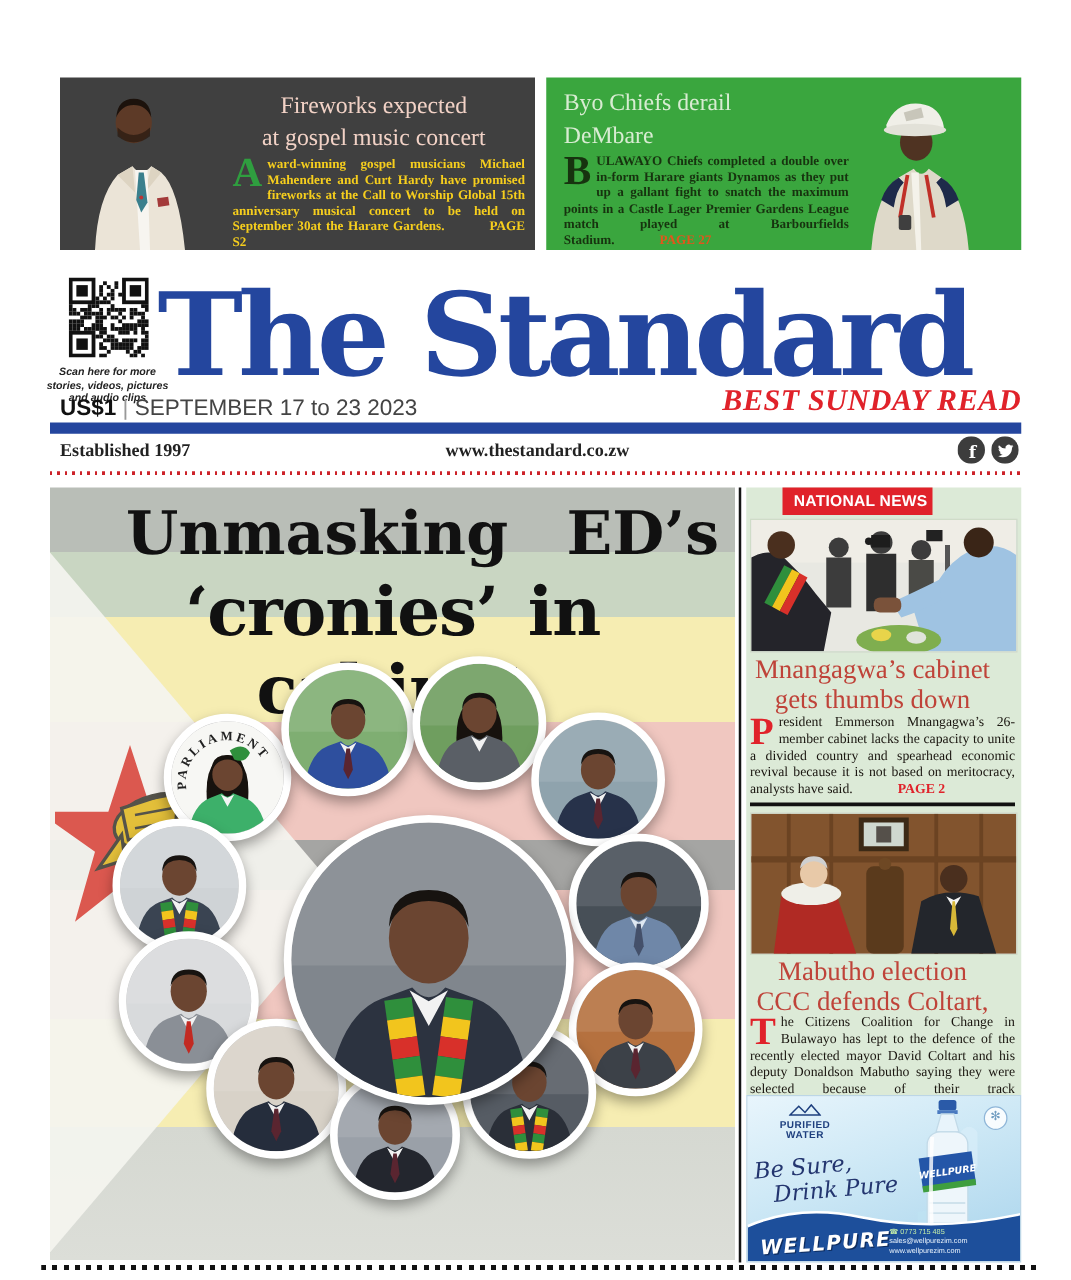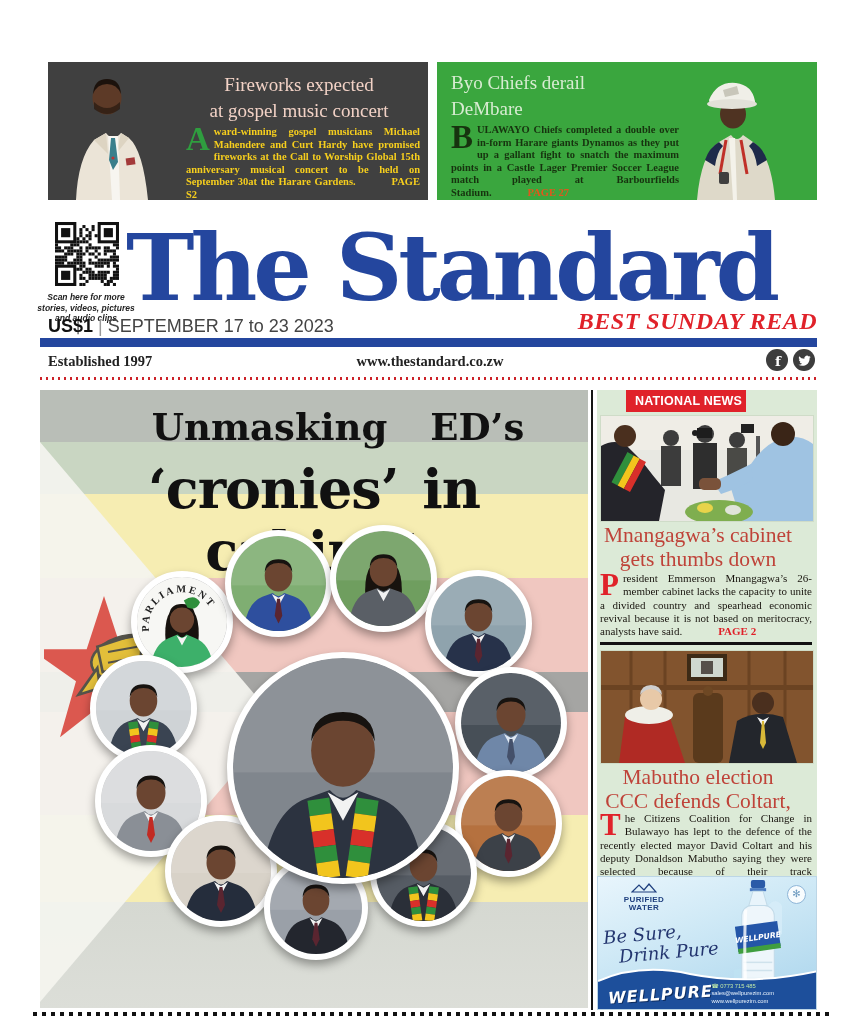--- a/index.html
+++ b/index.html
@@ -58,21 +58,21 @@
        #f0c7c0 322px,#f0c7c0 425px,
        #f6edb2 425px,#f6edb2 512px,
        #d5d8d1 512px,#dcded8 618px);}
   .tri{position:absolute;left:0;top:52px;width:238px;height:560px;
      background:#f5f5ef;opacity:.93;
      clip-path:polygon(0 0,100% 50%,0 100%);
      filter:drop-shadow(3px 0 0 #8a8a88);}
   .bird{position:absolute;left:4px;top:160px;width:160px;height:220px;}
   .main-headline{position:absolute;left:0;top:6px;width:548px;text-align:center;
      font-family:"DejaVu Serif",serif;font-weight:bold;color:#111;}
-  .main-headline .l1{font-size:37px;line-height:62px;word-spacing:30px;margin-left:48px;}
+  .main-headline .l1{font-size:48px;line-height:62px;word-spacing:30px;margin-left:48px;}
   .main-headline .l2{font-size:54px;line-height:62px;word-spacing:6px;letter-spacing:-1px;}
   .portrait{position:absolute;border-radius:50%;border:6px solid #fff;
      box-shadow:0 5px 10px rgba(0,0,0,.35);overflow:hidden;background:#ccc;}
 
   
   .rcol-bg{left:597px;top:390px;width:220px;height:486px;background:#dcead7;}
   .vdivider{left:591px;top:390px;width:2px;height:620px;background:#151515;}
   .badge{left:626px;top:390px;width:120px;height:22px;background:#e0222a;color:#fff;
      font-family:"Liberation Sans",sans-serif;font-weight:bold;font-size:12.5px;
      line-height:22px;padding-left:9px;box-sizing:border-box;letter-spacing:.2px;}
@@ -150,21 +150,21 @@
       <ellipse cx="54" cy="46" rx="13" ry="14.5" fill="#4f3322"></ellipse>
       <path d="M30,32 Q38,13 57,15 Q73,17 76,33 L76,38 Q54,31 31,38 Z" fill="#f0efe8"></path>
       <ellipse cx="53" cy="36" rx="25" ry="5" fill="#e2e1d8"></ellipse>
       <path d="M44,22 L58,18 L60,26 L46,29 Z" fill="#c8c6ba"></path>
     </svg>
     <div class="banner-head">
       <div>Byo Chiefs derail</div>
       <div>DeMbare</div>
     </div>
     <p class="banner-body">
-      <span class="dropcap dc-dark">B</span><span>ULAWAYO Chiefs completed a double over in-form Harare giants Dynamos as they put up a gallant fight to snatch the maximum points in a Castle Lager Premier Soccer League match played at Barbourfields Stadium.</span><span class="pageref pr-orange">PAGE 27</span>
+      <span class="dropcap dc-dark">B</span><span>ULAWAYO Chiefs completed a double over in-form Harare giants Dynamos as they put up a gallant fight to snatch the maximum points in a Castle Lager Premier Gardens League match played at Barbourfields Stadium.</span><span class="pageref pr-orange">PAGE 27</span>
     </p>
   </section>
 
   <div class="abs qr" id="qr"><svg viewBox="0 0 63 63" width="64" height="64">
         <rect width="63" height="63" fill="#fff"></rect>
         <g fill="#111">
           <rect x="27" y="3" width="3" height="3"></rect>
           <rect x="36" y="3" width="3" height="3"></rect>
           <rect x="24" y="6" width="3" height="3"></rect>
           <rect x="30" y="6" width="3" height="3"></rect>

